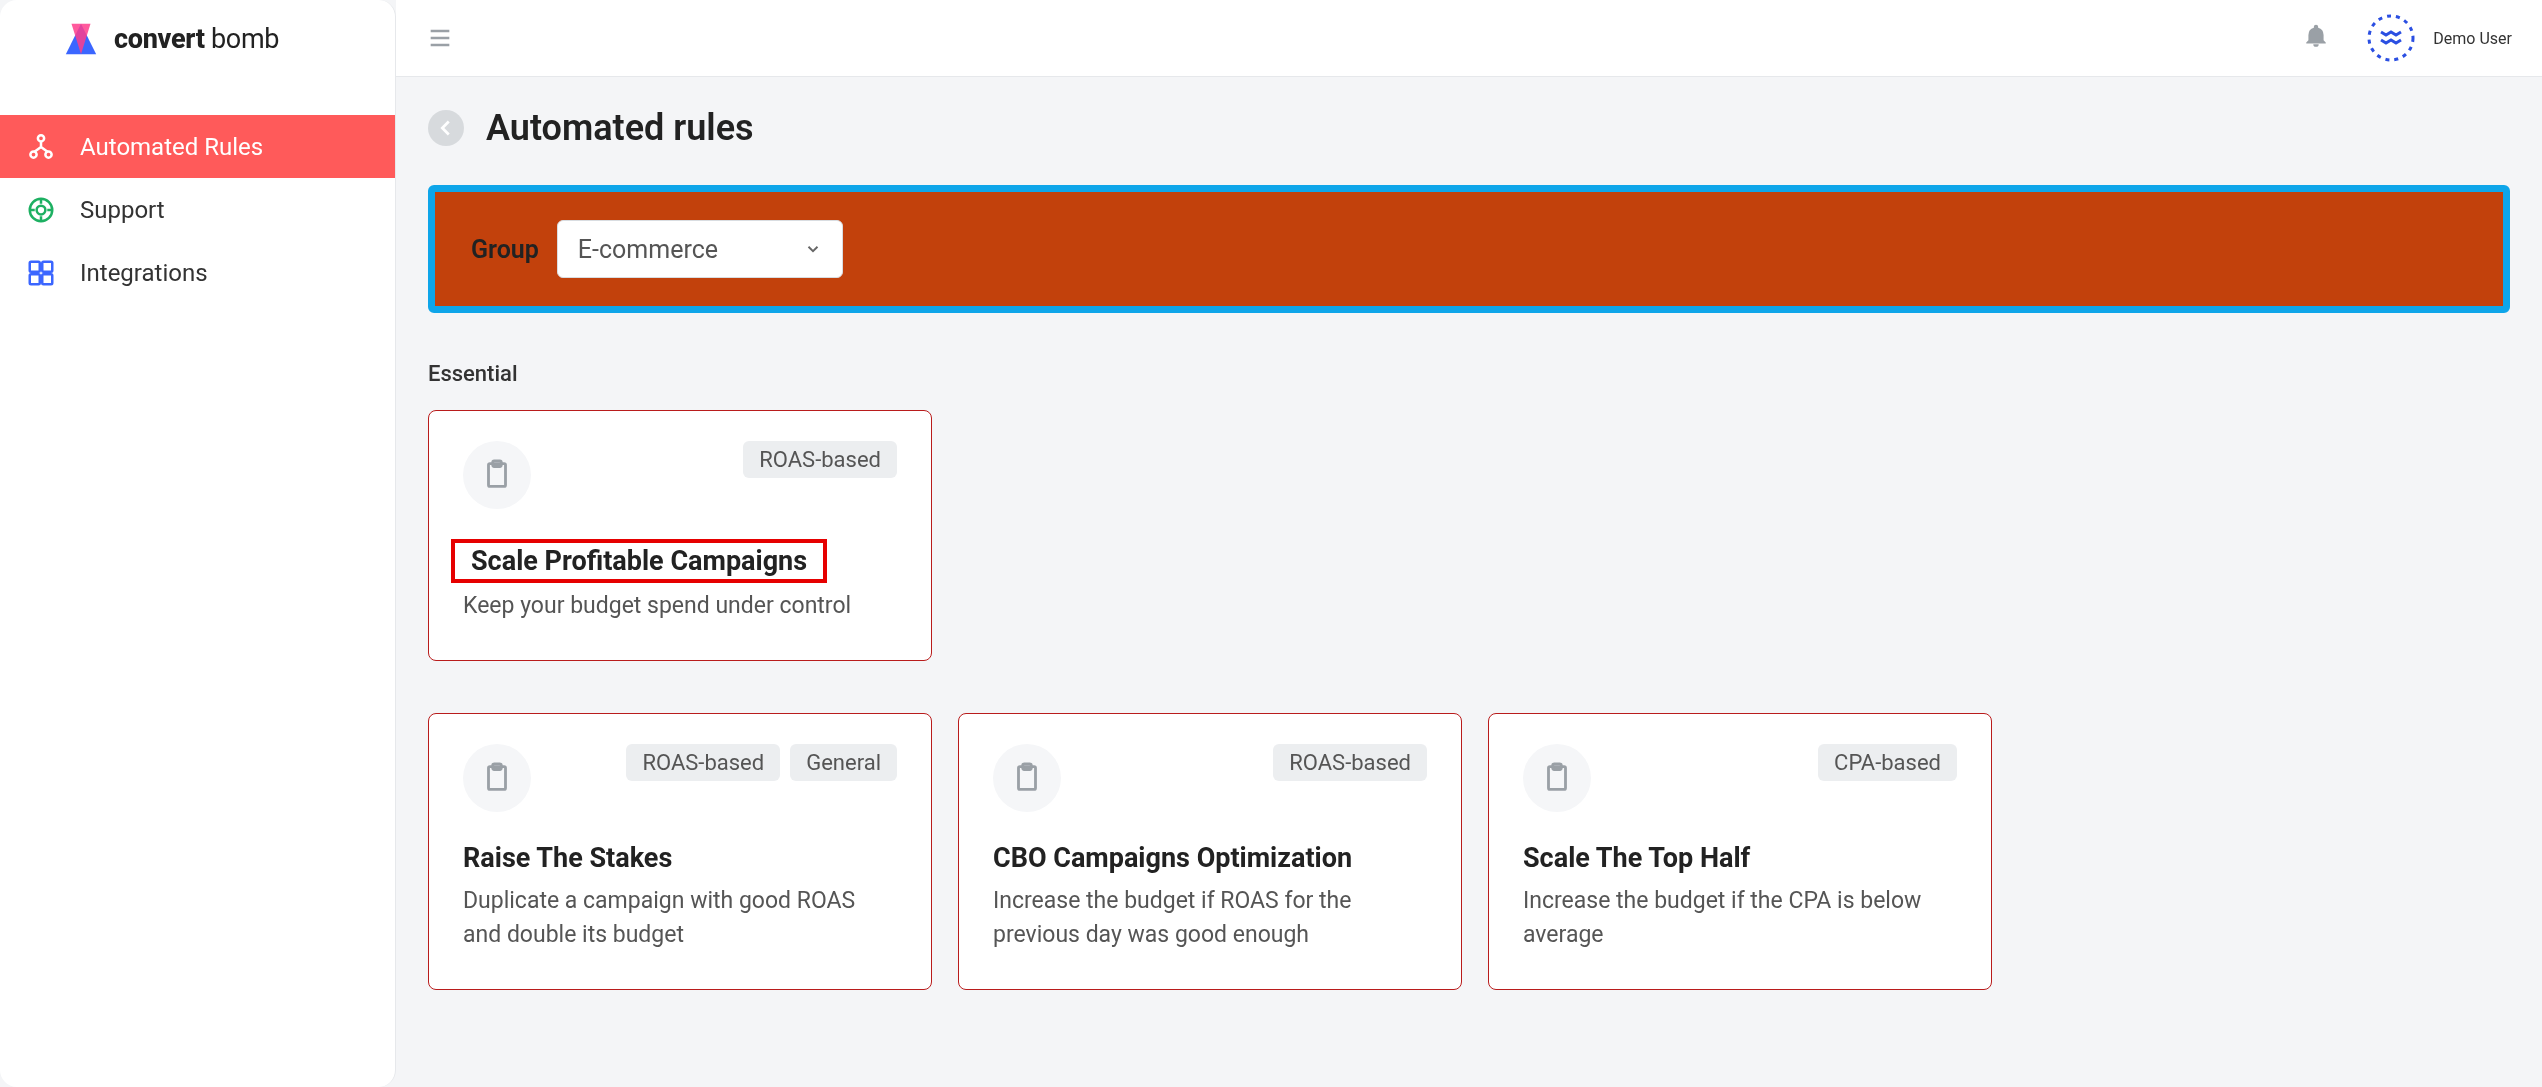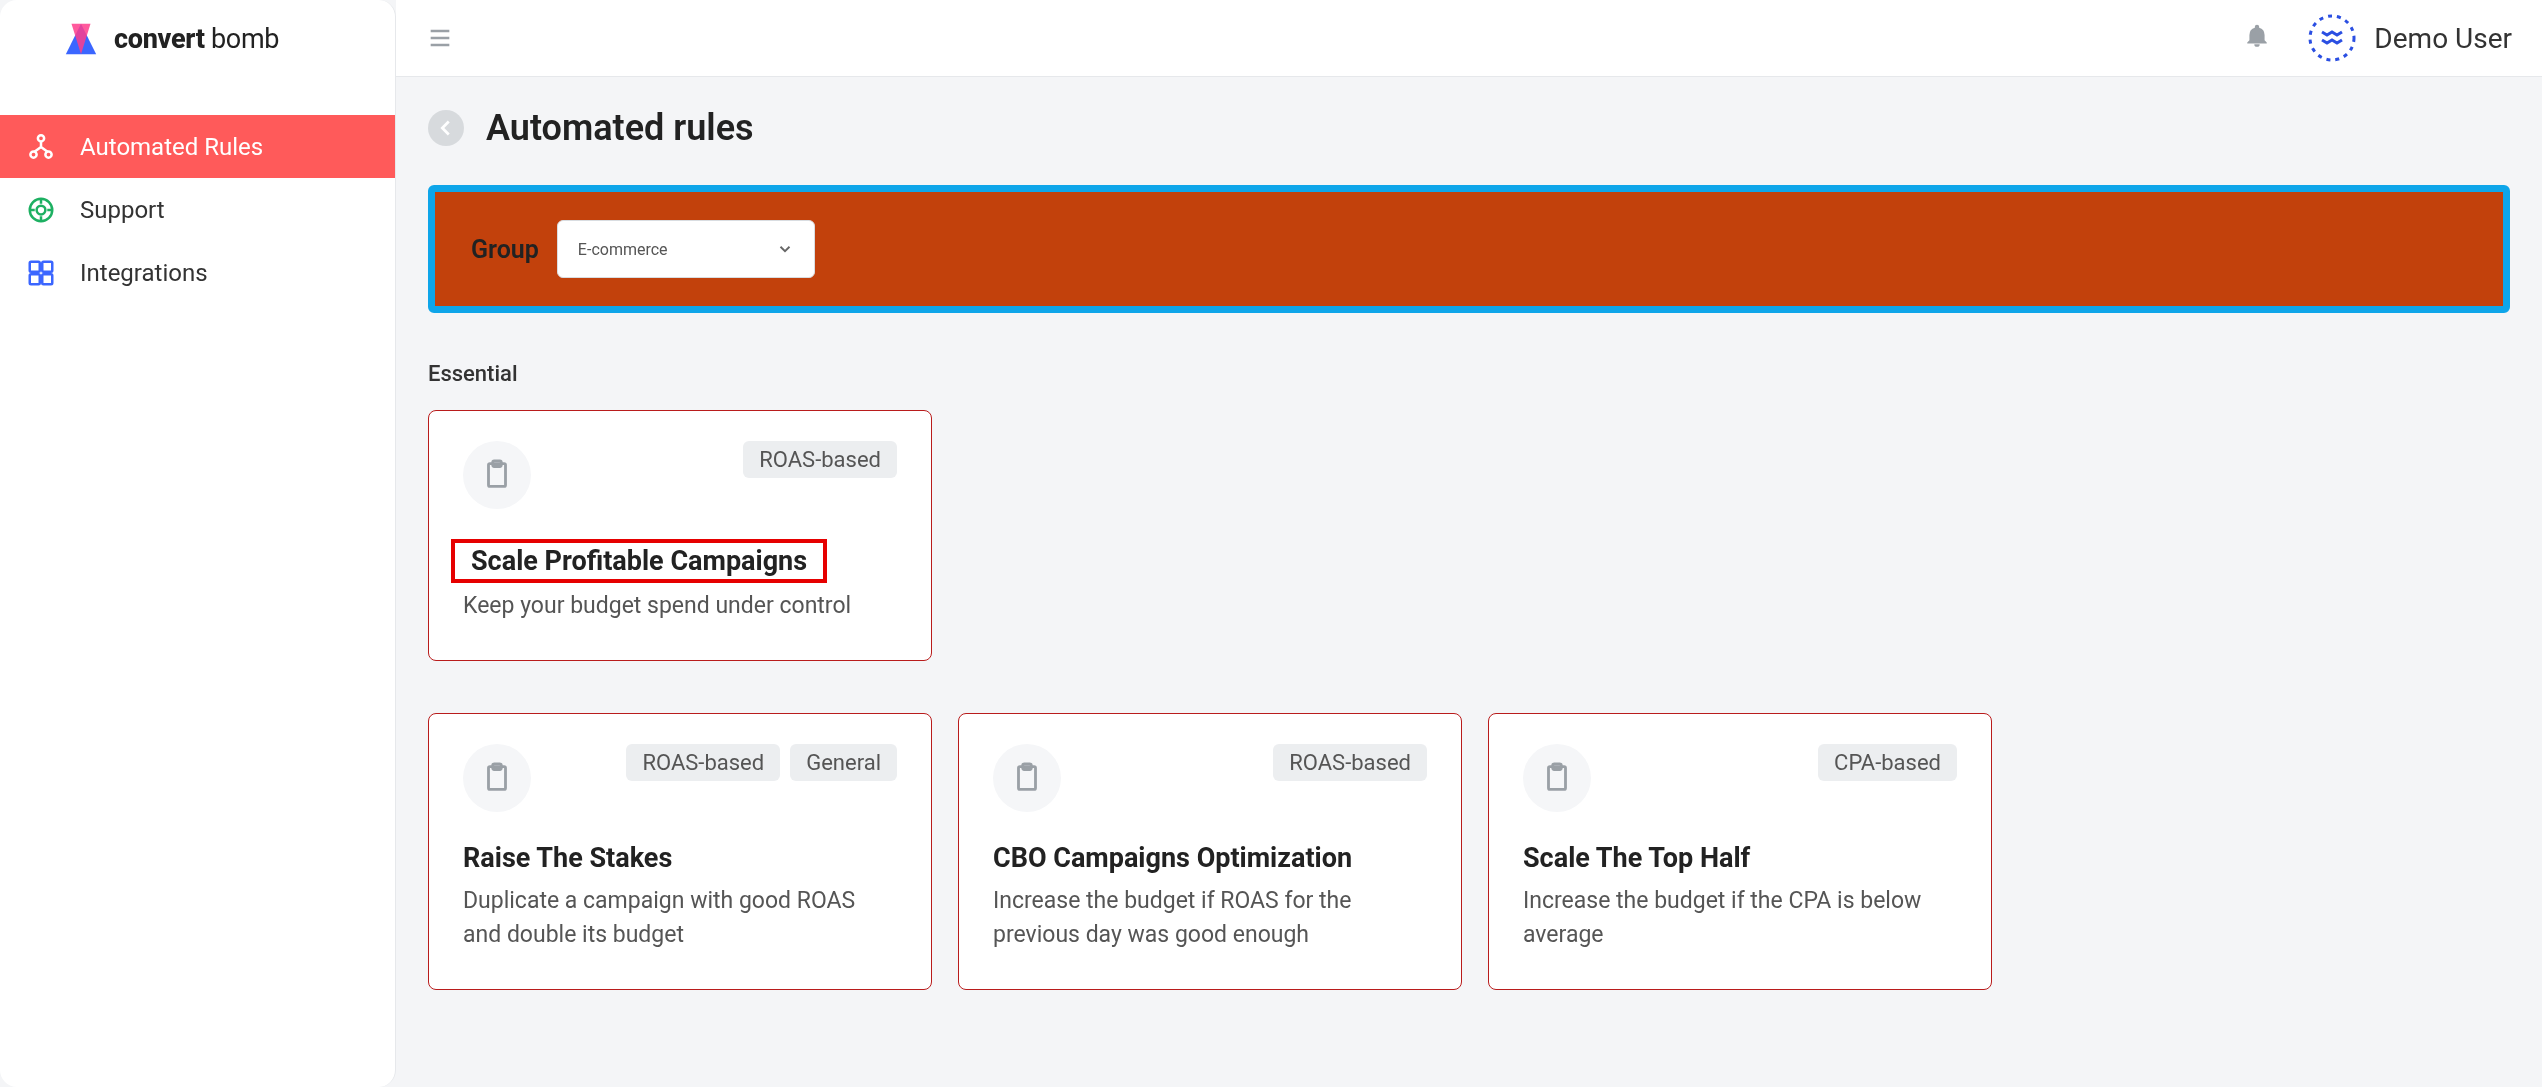--- a/index.html
+++ b/index.html
@@ -82,21 +82,21 @@
 .bell-icon { color: #9aa0a6; }
 .user-area { display: flex; align-items: center; gap: 18px; cursor: pointer; }
 .avatar {
   width: 48px;
   height: 48px;
   border-radius: 50%;
   display: flex;
   align-items: center;
   justify-content: center;
 }
-.username { font-size: 28px; color: #333; }
+.username { font-size: 16px; color: #333; }
 .content {
   padding: 30px 32px 40px 32px;
 }
 .page-title-row {
   display: flex;
   align-items: center;
   gap: 22px;
   margin-bottom: 36px;
 }
 .back-btn {
@@ -118,30 +118,30 @@
 .group-panel {
   background: #c2410c;
   border: 7px solid #0ea5e9;
   border-radius: 6px;
   padding: 28px 36px;
   margin-bottom: 48px;
 }
 .group-row { display: flex; align-items: center; gap: 18px; }
 .group-label { font-size: 25px; font-weight: 600; color: #222; }
 .group-select {
-  width: 258px;
+  width: 286px;
   height: 58px;
   border: 1px solid #d9dde1;
   border-radius: 6px;
   background: #fff;
   display: flex;
   align-items: center;
   justify-content: space-between;
   padding: 0 20px;
-  font-size: 16px;
+  font-size: 25px;
   color: #555;
   cursor: pointer;
 }
 .section-title {
   font-size: 22px;
   font-weight: 500;
   color: #333;
   margin-bottom: 24px;
   margin-top: 10px;
 }

